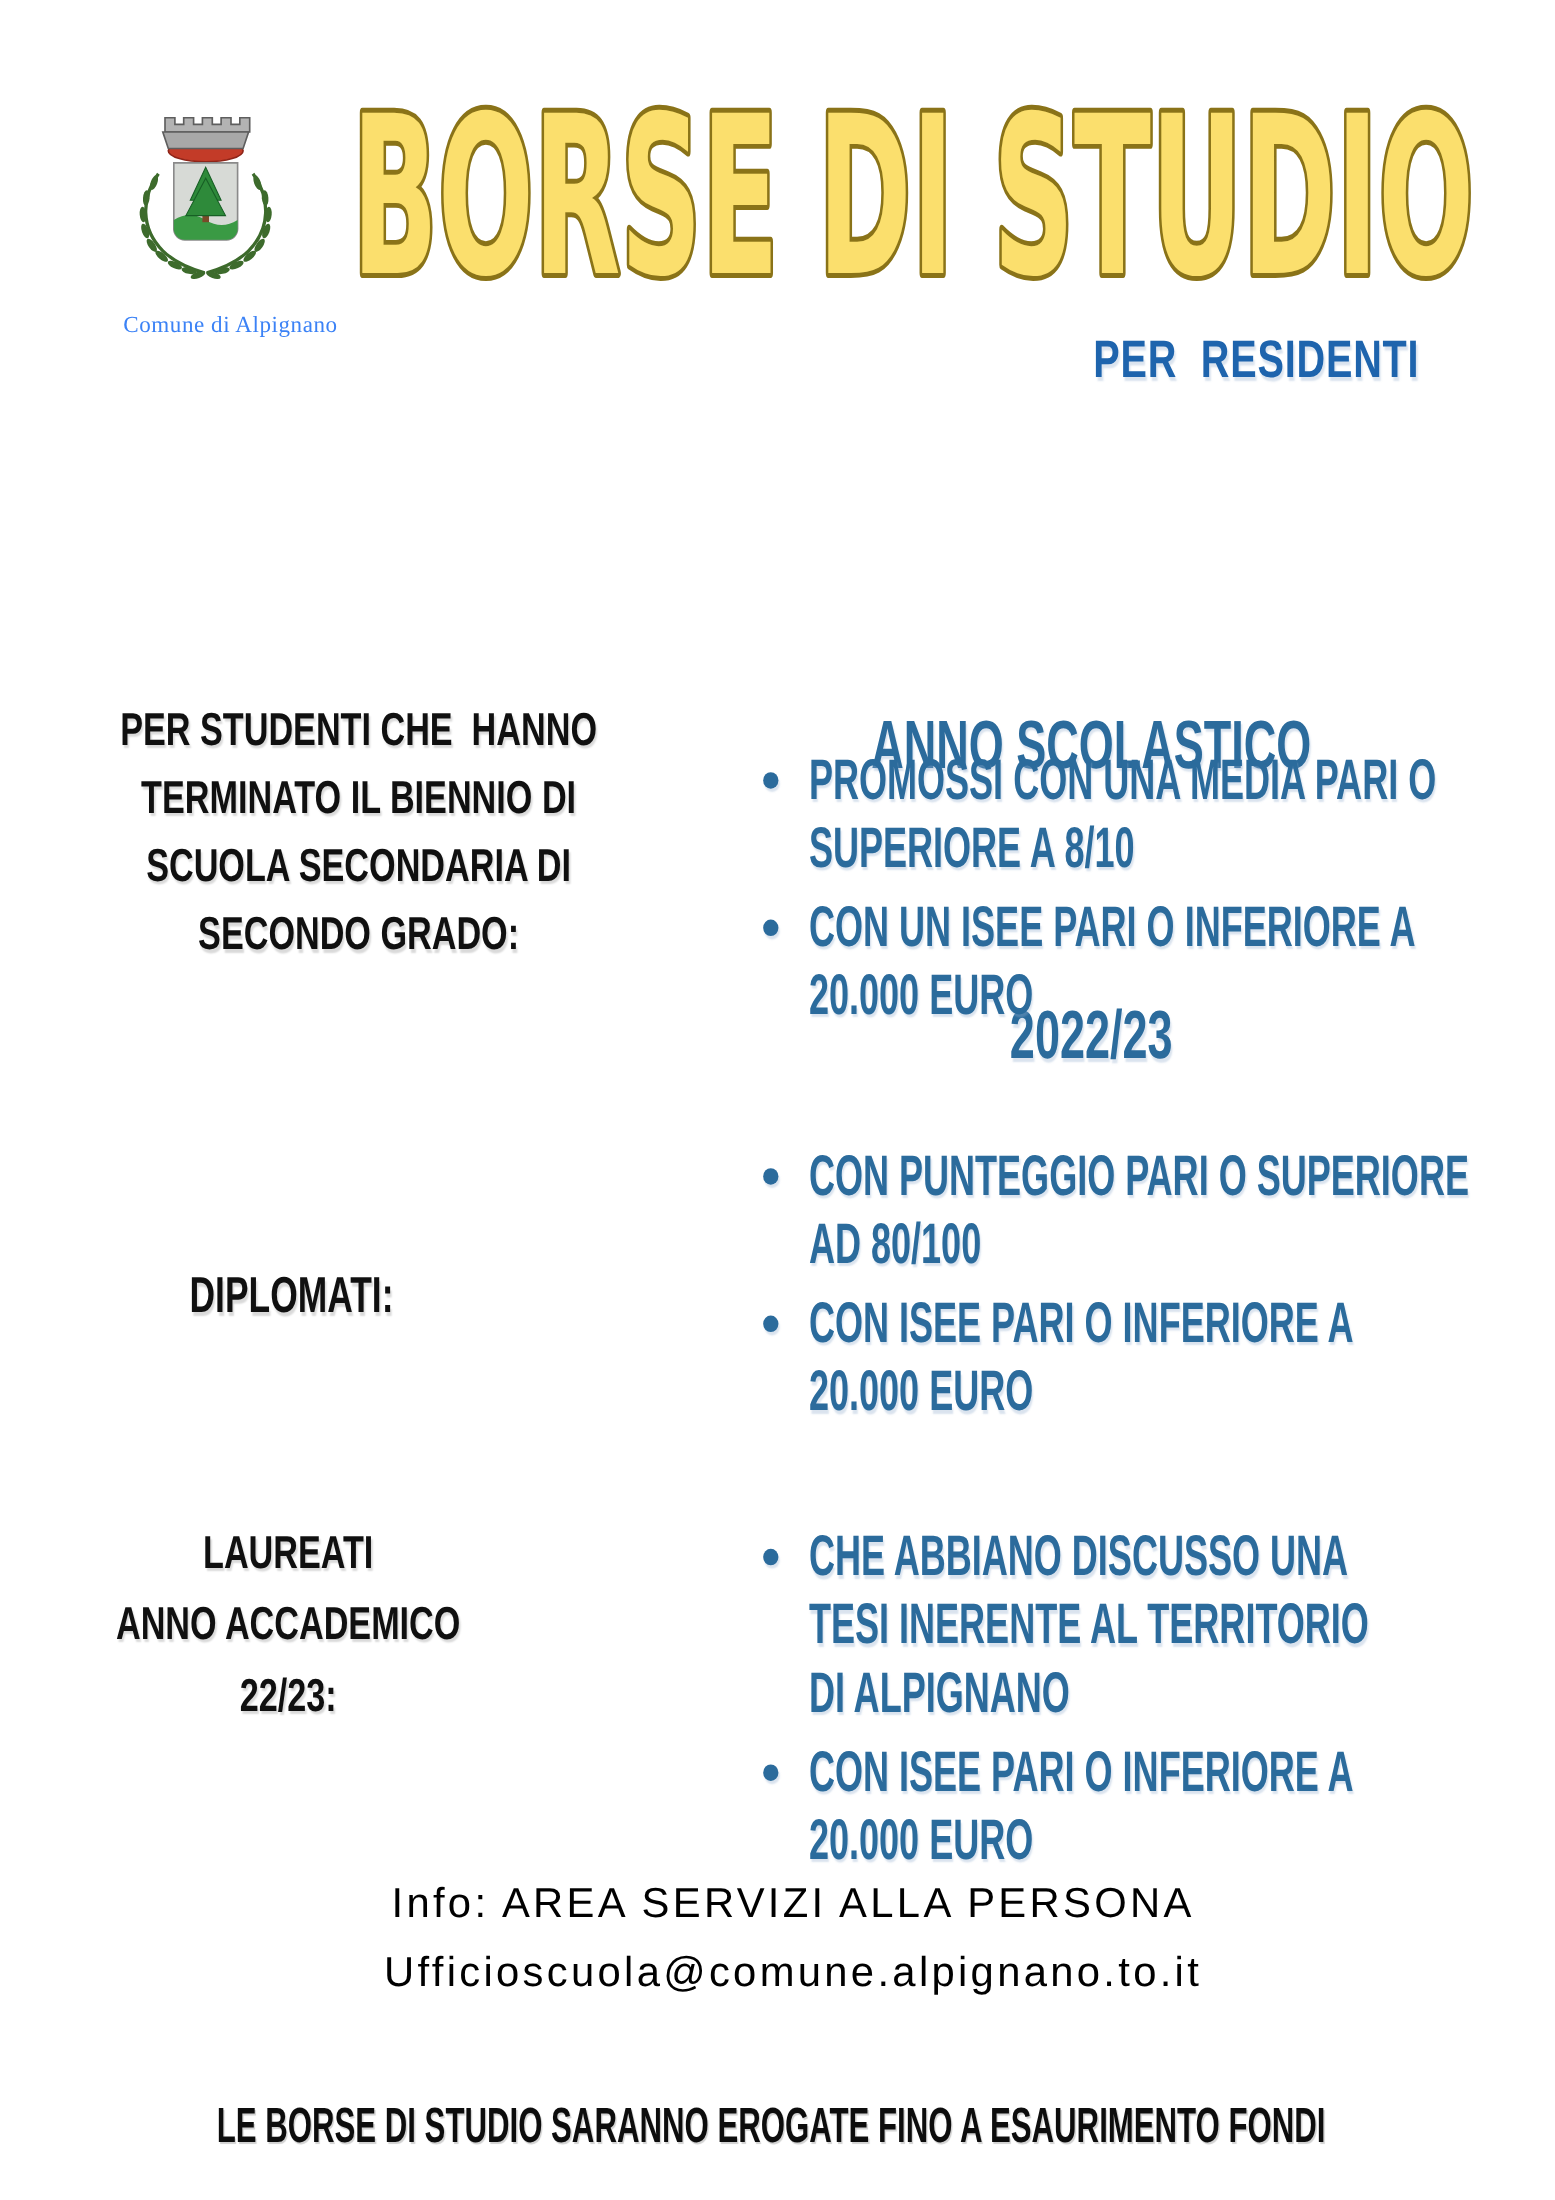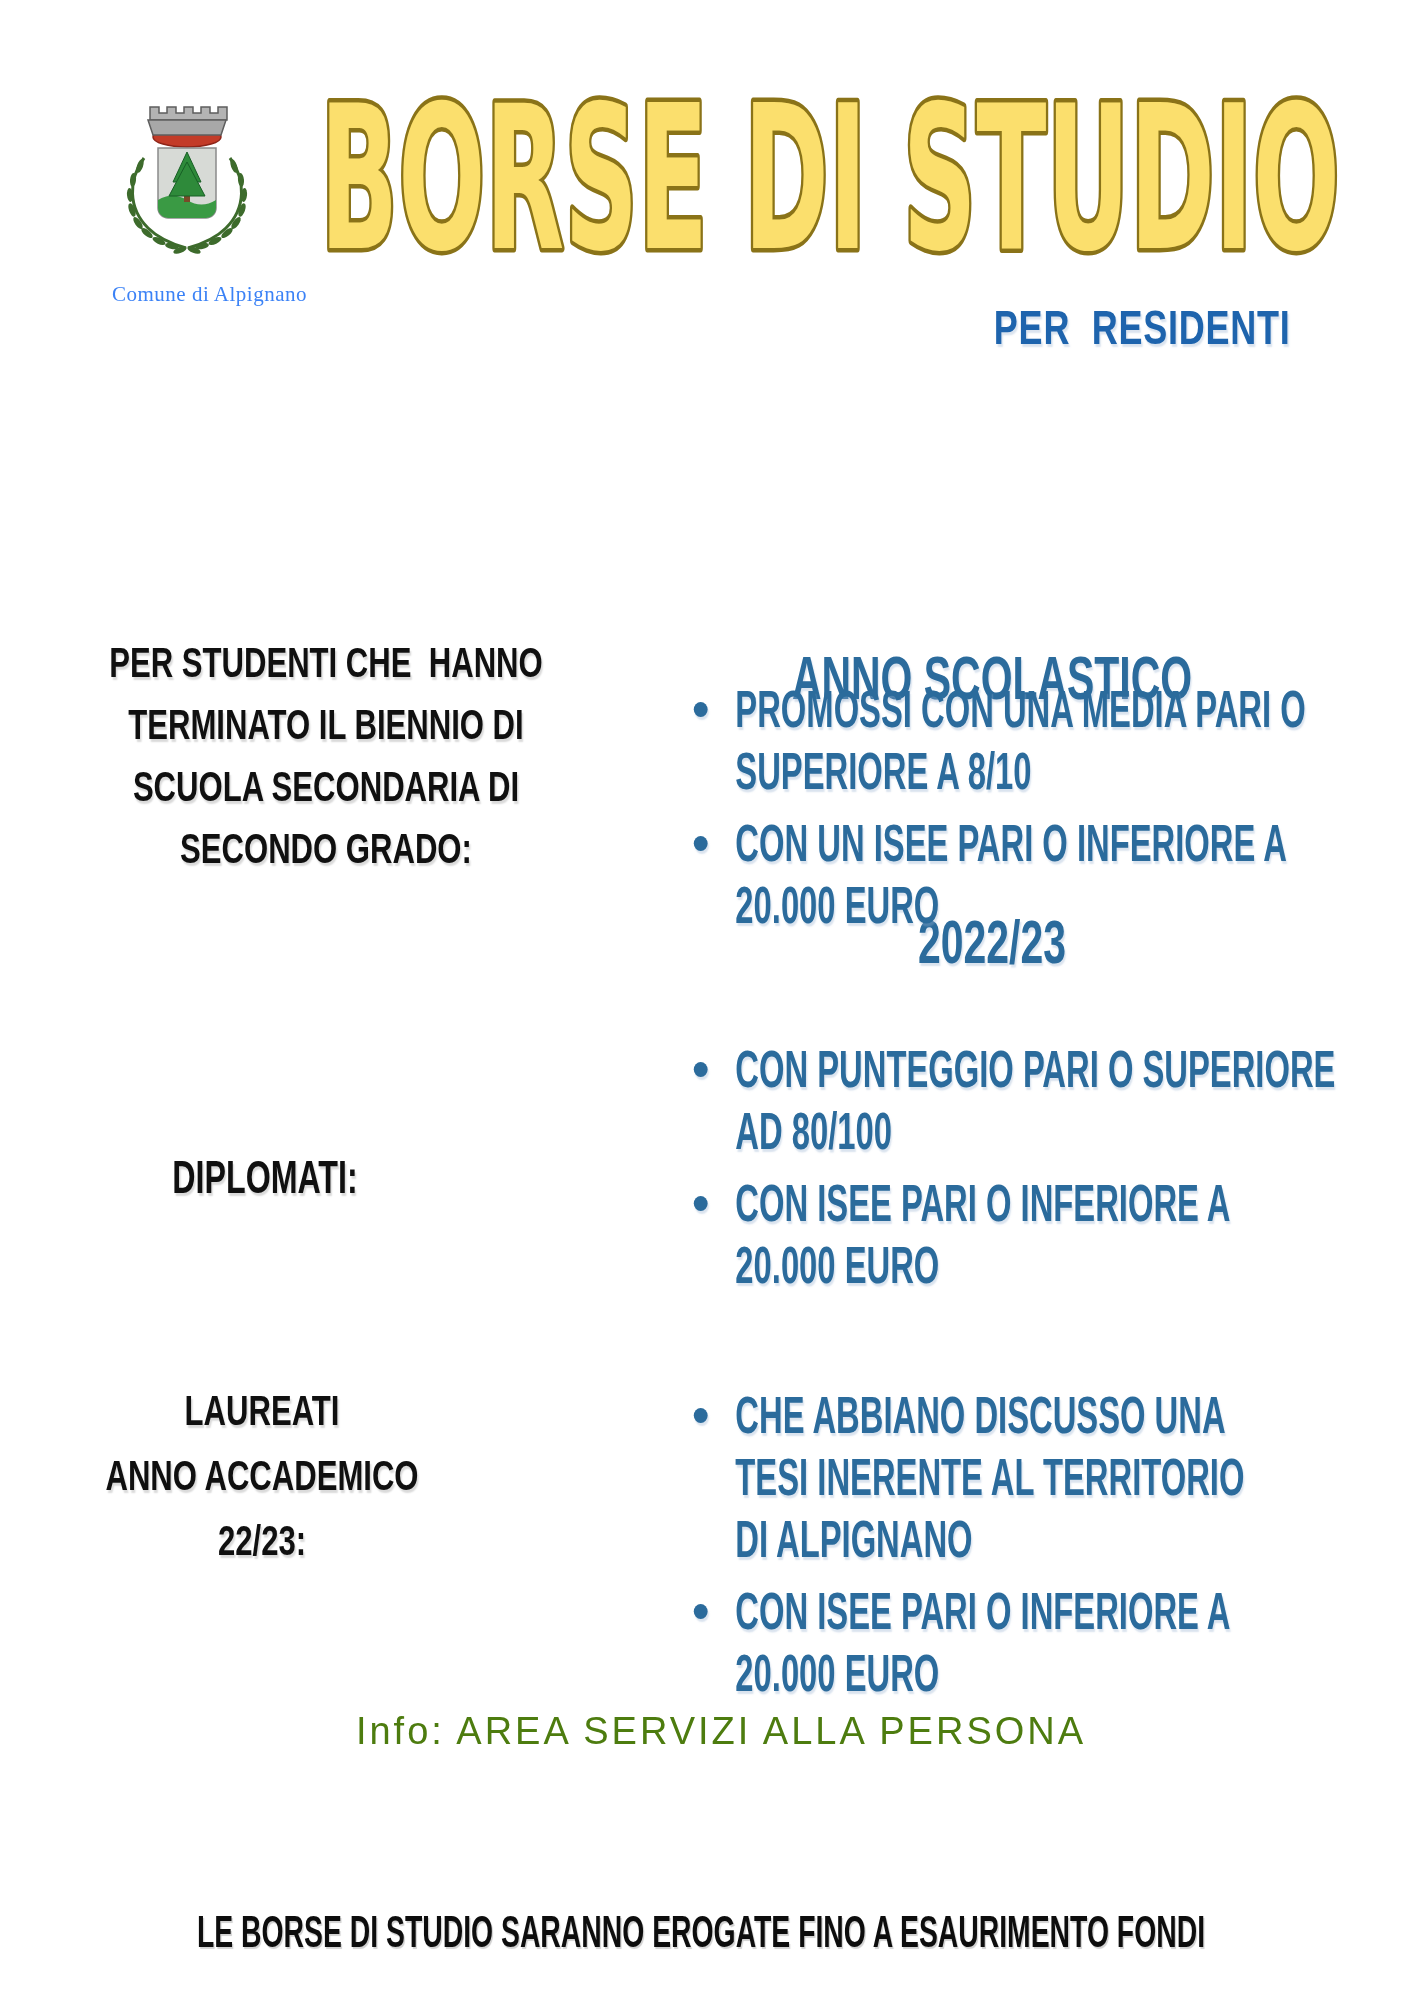--- a/index.html
+++ b/index.html
@@ -54,21 +54,21 @@
     position:absolute;left:6px;top:24px;width:22px;height:15px;border-radius:50%;
     background:#2B6B9C;box-shadow:2px 3px 2px rgba(150,175,205,.35);
   }
   .b-line{white-space:pre;}
   .bullets-1{top:678px;}
   .bullets-2{top:1038px;}
   .bullets-3{top:1384px;}
   
   .info{
     position:absolute;left:61px;top:1700px;width:1320px;text-align:center;
-    color:#4d7c0f;font-size:38px;line-height:62px;letter-spacing:3px;font-weight:normal;
+    color:#000000;font-size:38px;line-height:62px;letter-spacing:3px;font-weight:normal;
   }
   
   .footer-note{
     position:absolute;left:701px;top:1906px;white-space:nowrap;
     font-size:45px;font-weight:bold;color:#0d0d0d;
     transform:translateX(-50%) scaleX(.63);
     text-shadow:2px 2px 1px rgba(0,0,0,.18);
   }
 </style>
 </head>
@@ -185,17 +185,18 @@
     </li>
     <li>
       <span class="dot"></span>
       <div class="b-line">CON ISEE PARI O INFERIORE A</div>
       <div class="b-line">20.000 EURO</div>
     </li>
   </ul>
 
   <div class="info">
     <div>Info: AREA SERVIZI ALLA PERSONA</div>
+    <div>Ufficioscuola@comune.alpignano.to.it</div>
   </div>
 
   <div class="footer-note">LE BORSE DI STUDIO SARANNO EROGATE FINO A ESAURIMENTO FONDI</div>
 
 </div>
 
 </body></html>

